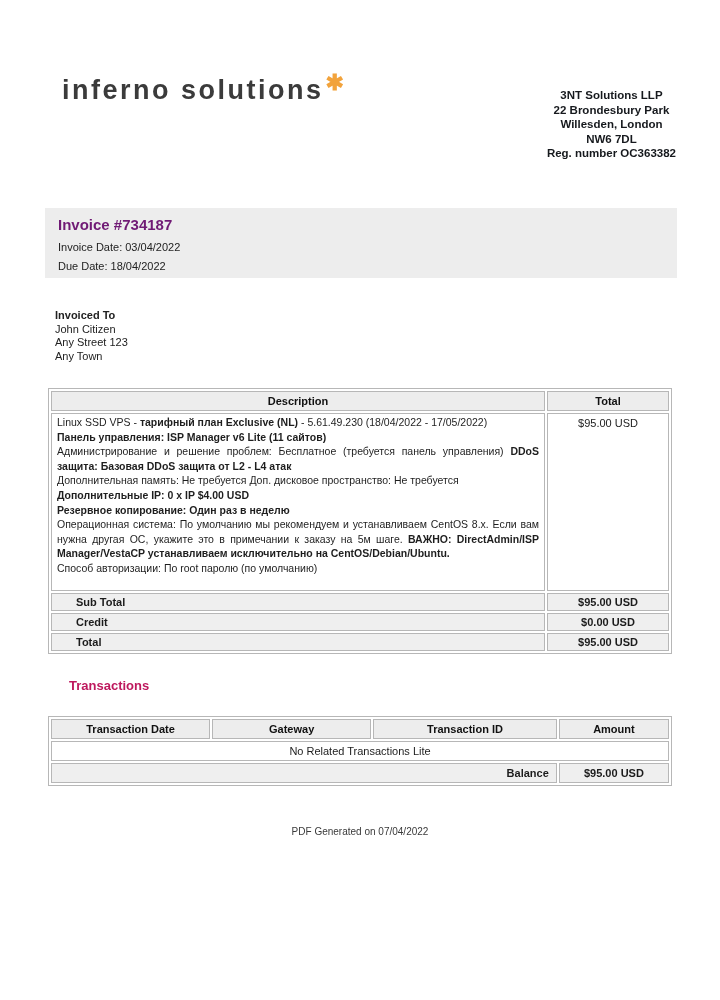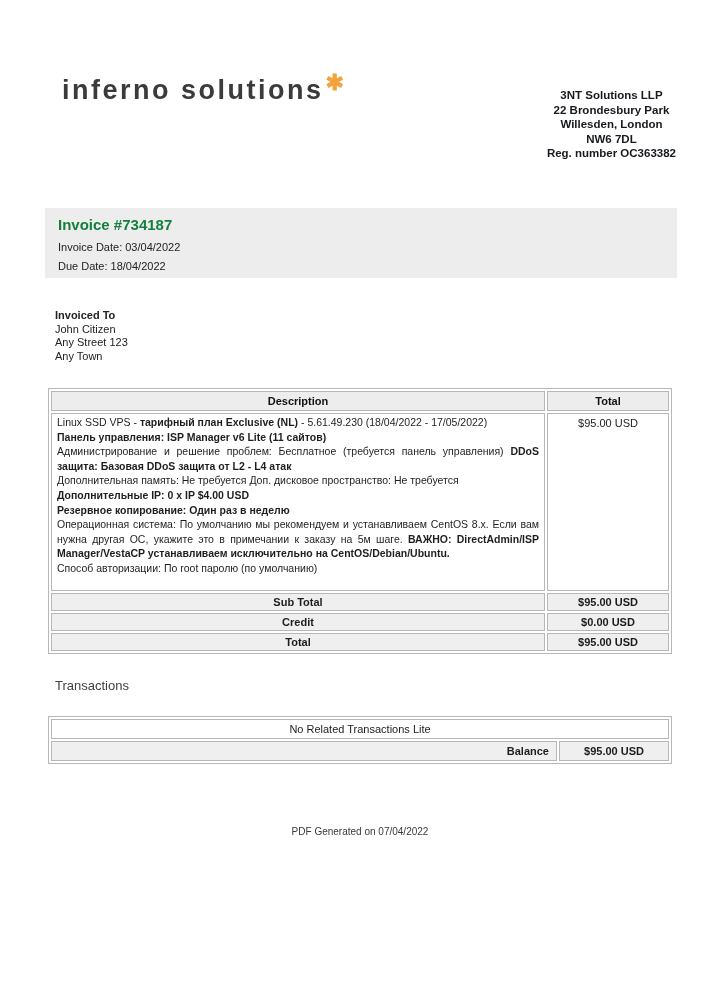--- a/index.html
+++ b/index.html
@@ -12,42 +12,42 @@
           letter-spacing:2.5px; color:#3b3b3b; white-space:nowrap; }
   .logo .star { color:#F2A33C; font-size:22px; font-weight:700; vertical-align:9px; margin-left:2px; letter-spacing:0; }
 
   
   .company { position:absolute; right:44px; top:88px; text-align:center; font-size:11.5px;
              font-weight:bold; line-height:14.5px; color:#16191d; }
 
   
   .invoice-box { position:absolute; left:45px; top:208px; width:632px; height:70px;
                  background:#ededed; padding:8px 13px; }
-  .invoice-title { font-size:15px; font-weight:bold; color:#15803d; margin-bottom:8px; }
+  .invoice-title { font-size:15px; font-weight:bold; color:#701a75; margin-bottom:8px; }
   .invoice-line { font-size:11px; margin-bottom:7px; color:#222; }
 
   
   .invoiced-to { position:absolute; left:55px; top:309px; font-size:11px; line-height:13.5px; color:#222; }
   .invoiced-to .hd { font-weight:bold; }
 
   
   table.grid { border-collapse:separate; border-spacing:2px; border:1px solid #b7b7b7; background:#fff; }
   table.grid th, table.grid td { border:1px solid #b7b7b7; }
   table.grid th { background:#ededed; font-size:11px; font-weight:bold; text-align:center; padding:3px 2px; color:#111; }
 
   
   .items-table { position:absolute; left:48px; top:388px; width:624px; }
   .desc-cell { vertical-align:top; padding:1px 5px 4px 5px; height:178px; }
   .desc-cell .para { font-size:10.5px; line-height:14.6px; text-align:justify; color:#1e1e1e; }
   .total-cell { width:122px; vertical-align:top; text-align:center; font-size:11px; padding-top:3px; }
-  .sum-label { background:#efefef; text-align:center; font-weight:bold; font-size:11px; padding:2px 24px; height:17px; }
+  .sum-label { background:#efefef; text-align:left; font-weight:bold; font-size:11px; padding:2px 24px; height:17px; }
   .sum-value { background:#efefef; text-align:center; font-weight:bold; font-size:11px; }
 
   
-  .tx-heading { position:absolute; left:55px; top:678px; font-size:13px; font-weight:normal; color:#404040; }
+  .tx-heading { position:absolute; left:69px; top:678px; font-size:13px; font-weight:bold; color:#be185d; }
   .tx-table { position:absolute; left:48px; top:716px; width:624px; }
   .tx-empty { text-align:center; font-size:11px; padding:3px 2px; background:#fff; }
   .tx-balance-label { background:#efefef; text-align:right; font-weight:bold; font-size:11px; padding:3px 7px; }
   .tx-balance-value { background:#efefef; text-align:center; font-weight:bold; font-size:11px; width:110px; }
 
   
   .footer { position:absolute; left:0; top:826px; width:720px; text-align:center;
             font-size:10px; color:#3a3a3a; }
 
   
@@ -124,20 +124,26 @@
       <td class="sum-label">Total</td>
       <td class="sum-value">$95.00 USD</td>
     </tr>
   </tbody>
     </table>
 
   <div class="tx-heading">Transactions</div>
 
   <table class="grid tx-table">
     <tbody>
+        <tr>
+      <th style="width:26%">Transaction Date</th>
+      <th style="width:26%">Gateway</th>
+      <th style="width:30%">Transaction ID</th>
+      <th style="width:18%">Amount</th>
+    </tr>
     <tr>
       <td class="tx-empty" colspan="4">No Related Transactions Lite</td>
     </tr>
     <tr>
       <td class="tx-balance-label" colspan="3">Balance</td>
       <td class="tx-balance-value">$95.00 USD</td>
     </tr>
   </tbody>
     </table>
 

